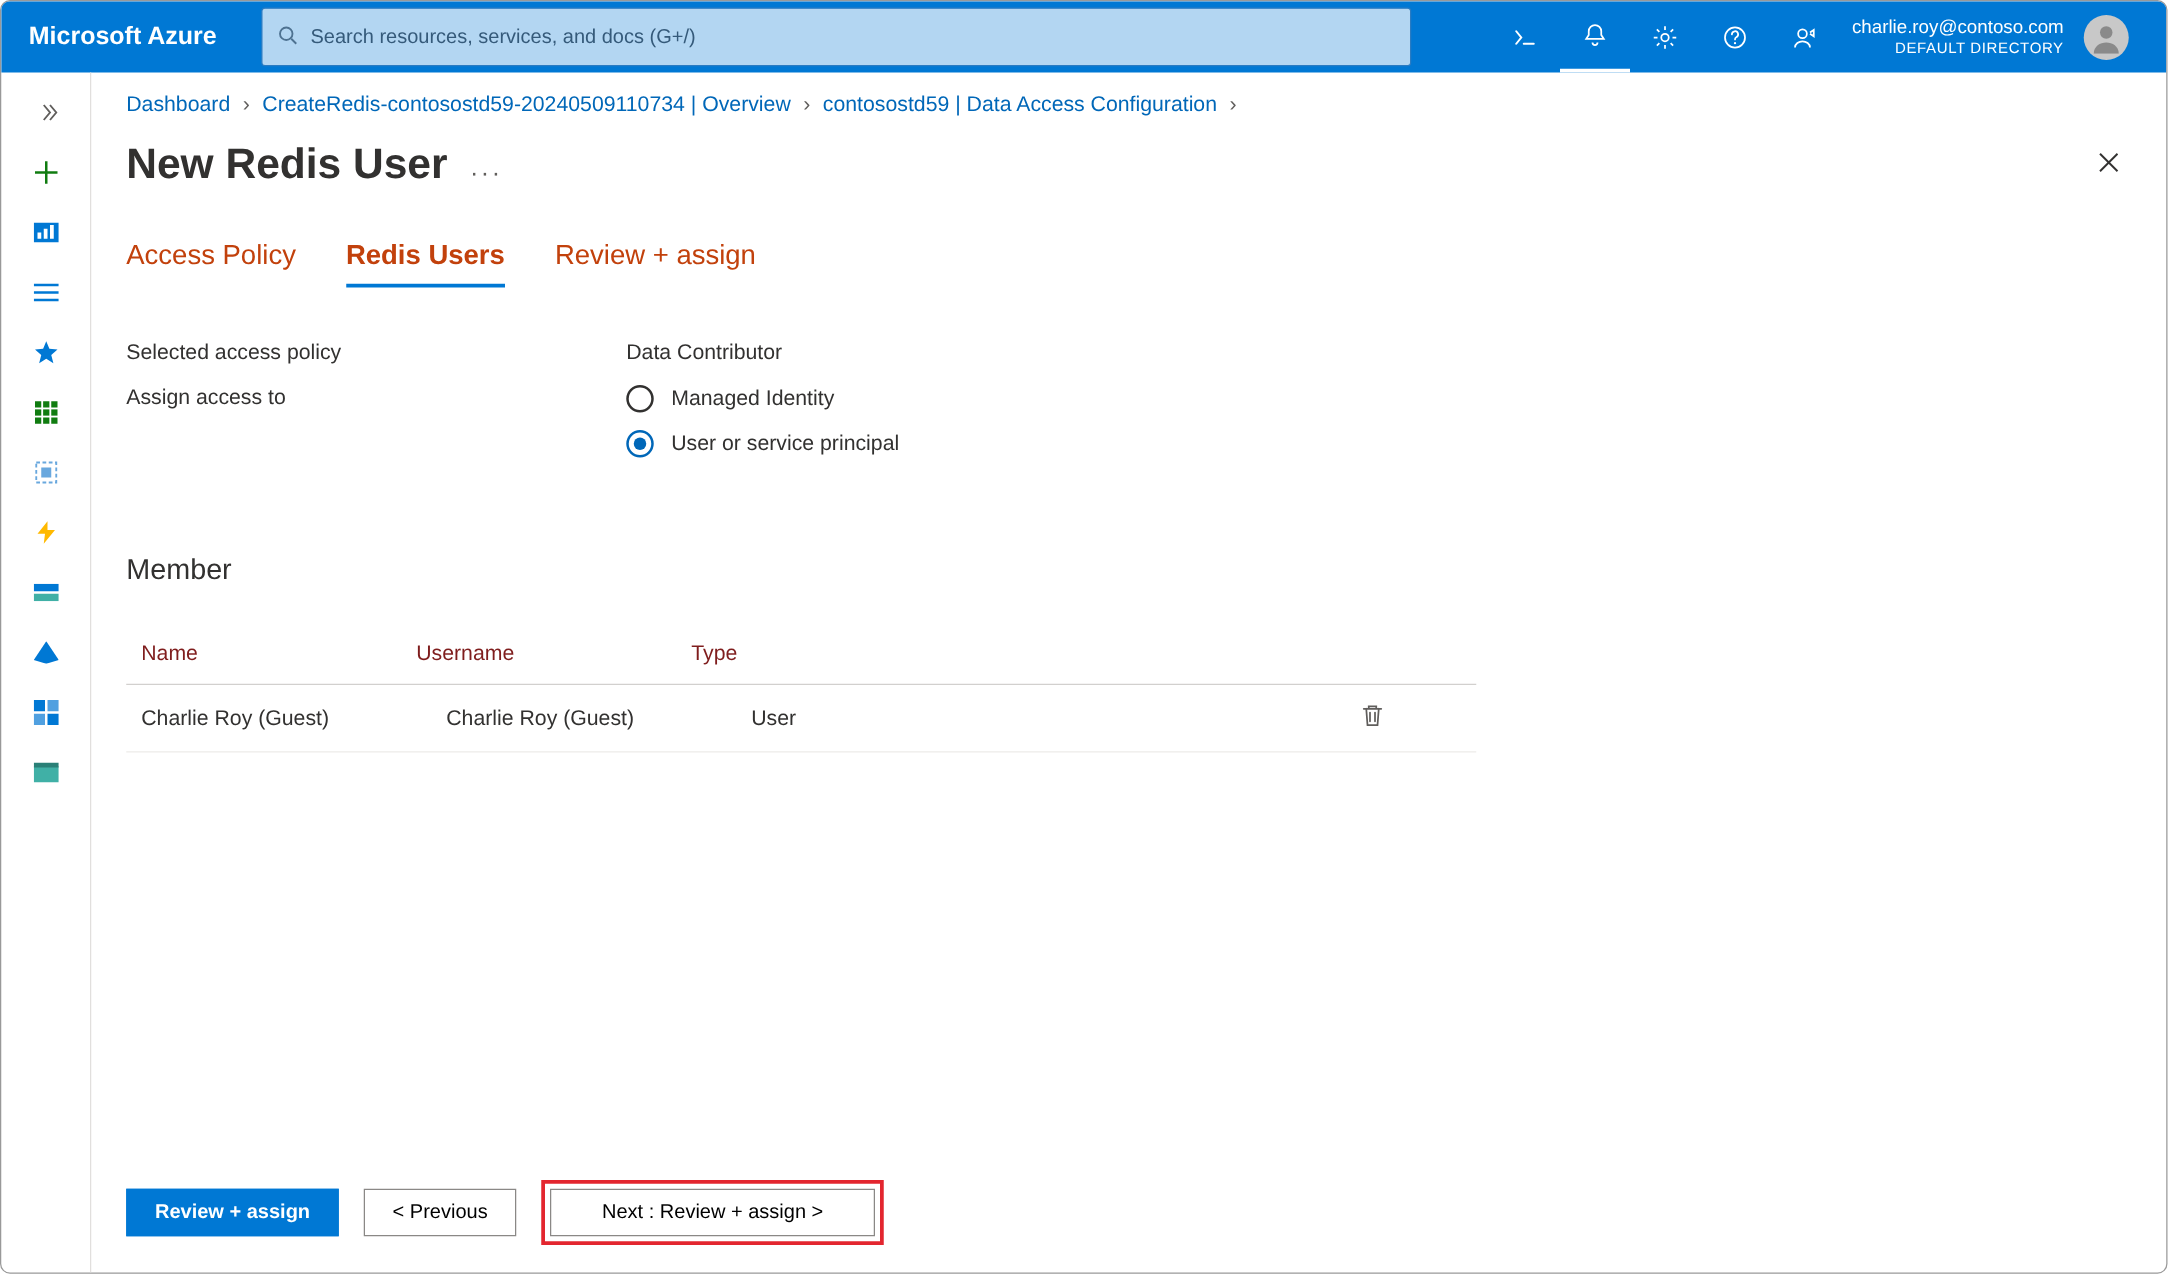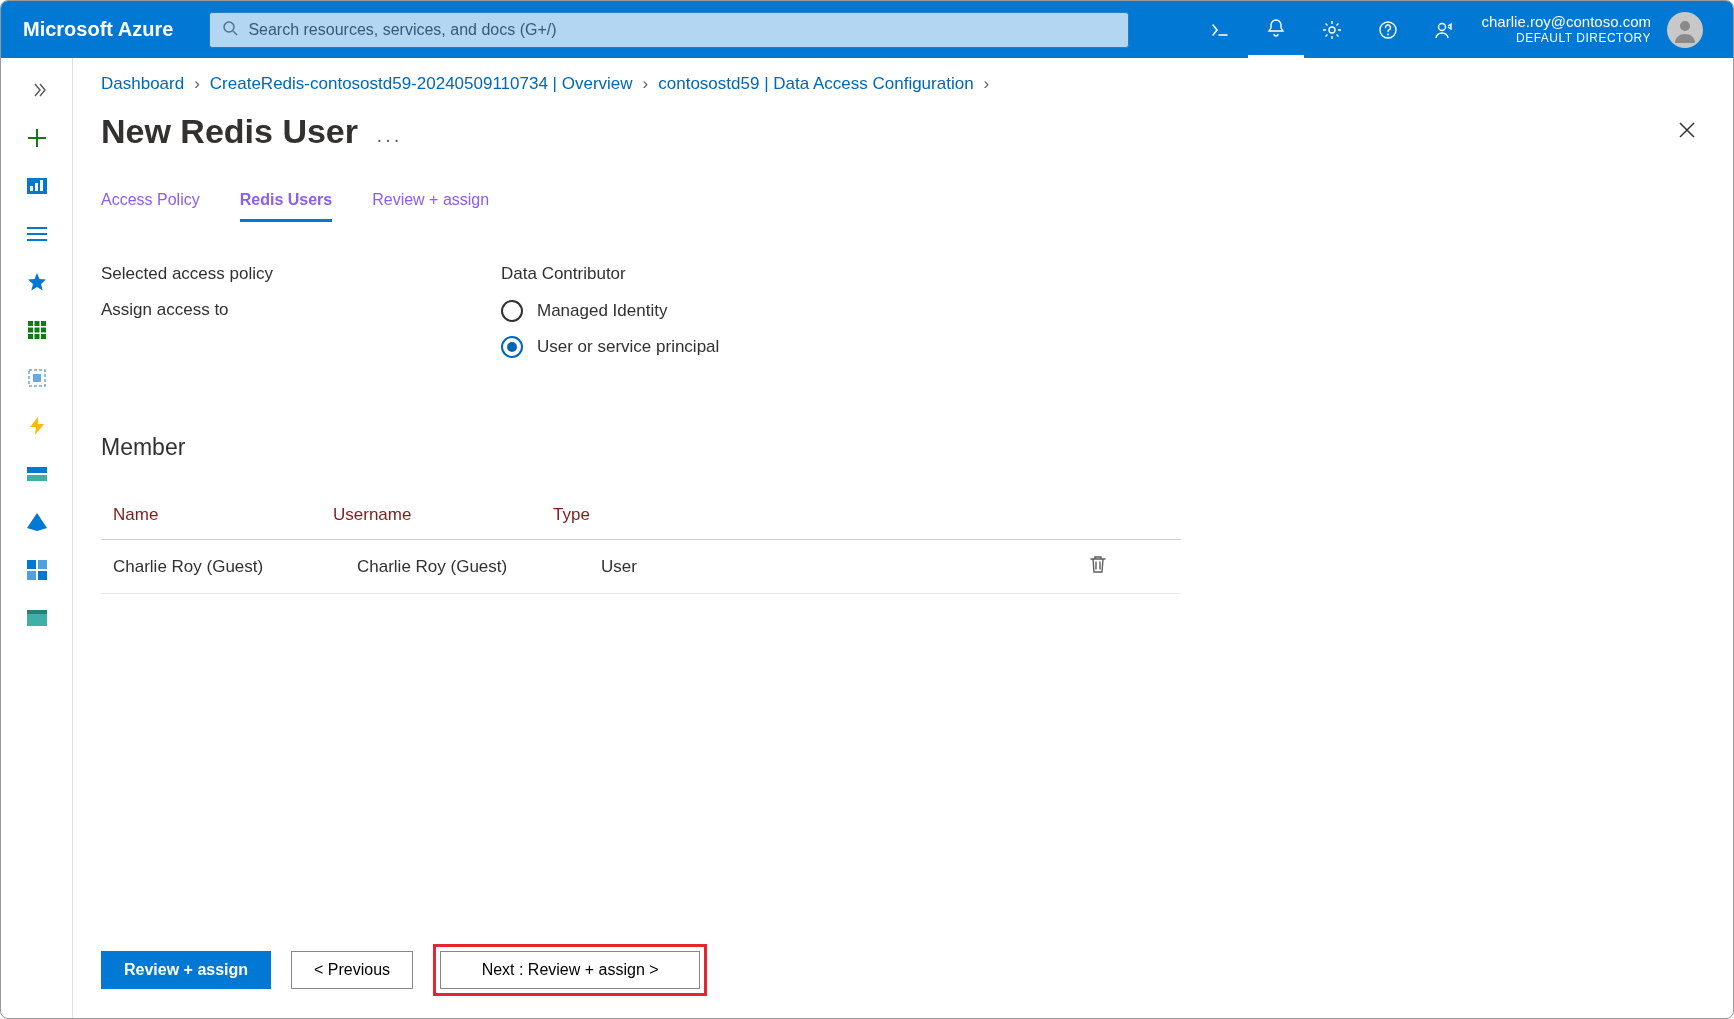--- a/index.html
+++ b/index.html
@@ -29,21 +29,21 @@
   font-weight: 600;
   margin-right: 36px;
   white-space: nowrap;
 }
 .search-wrap {
   flex: 1;
   max-width: 920px;
 }
 .search-box {
   width: 100%;
-  height: 36px;
+  height: 47px;
   background: #b3d6f2;
   border: 1px solid #2a7bc2;
   border-radius: 3px;
   display: flex;
   align-items: center;
   padding: 0 12px;
   color: #1b3a57;
 }
 .search-box .sicon { margin-right: 10px; opacity:.8; }
 .search-box input {
@@ -90,21 +90,21 @@
 }
 .breadcrumb { font-size:17px; color:#0067b8; display:flex; align-items:center; gap:10px; flex-wrap:wrap; }
 .breadcrumb a { color:#0067b8; text-decoration:none; cursor:pointer; }
 .breadcrumb .sep { color:#605e5c; }
 .page-title-row { display:flex; align-items:flex-end; margin-top:18px; }
 .page-title { font-size:34px; font-weight:600; }
 .title-more { font-size:20px; color:#605e5c; margin-left:18px; cursor:pointer; letter-spacing:2px;}
 .close-btn { margin-left:auto; cursor:pointer; padding:8px; }
 
 .tabs { display:flex; gap:40px; margin-top:40px; border-bottom:0; }
-.tab { font-size:16px; padding-bottom:10px; cursor:pointer; color:#8b5cf6;text-align:center; }
+.tab { font-size:22px; padding-bottom:10px; cursor:pointer; color:#c2410c;text-align:center; }
 .tab.active { font-weight:600; border-bottom:3px solid #0078d4; }
 
 .form-block { margin-top:42px; display:grid; grid-template-columns: 400px 1fr; row-gap:16px; font-size:17px; color:#323130; max-width:960px;}
 .form-label { color:#323130; }
 .radio-group { display:flex; flex-direction:column; gap:14px; }
 .radio-row { display:flex; align-items:center; gap:14px; cursor:pointer; }
 .radio-outer {
   width:22px;height:22px;border-radius:50%;border:2px solid #323130;
   display:flex;align-items:center;justify-content:center;
 }

